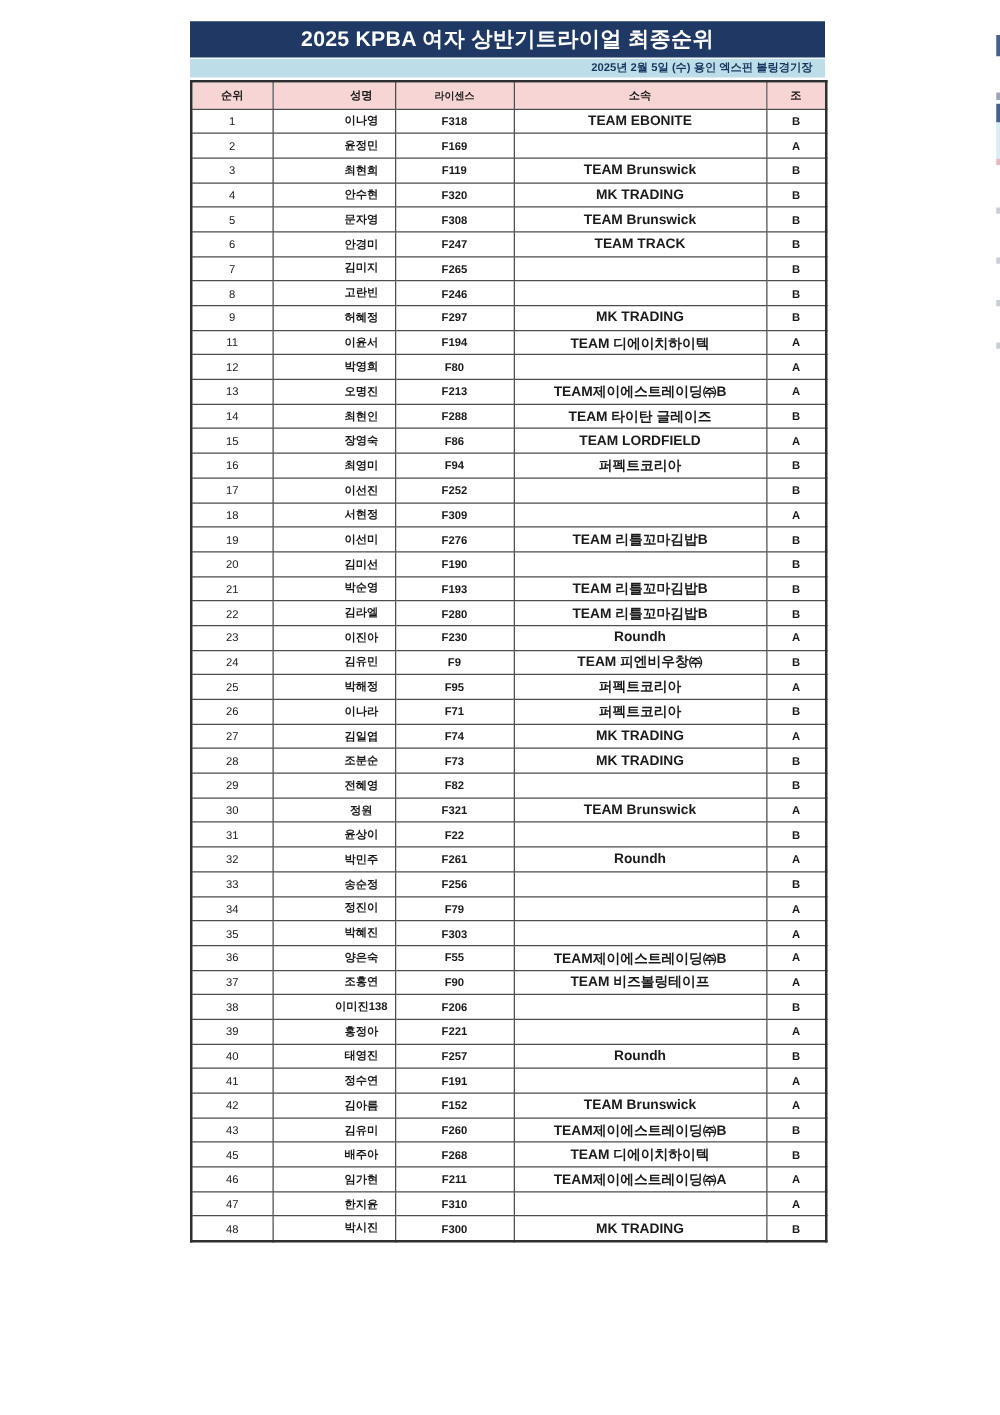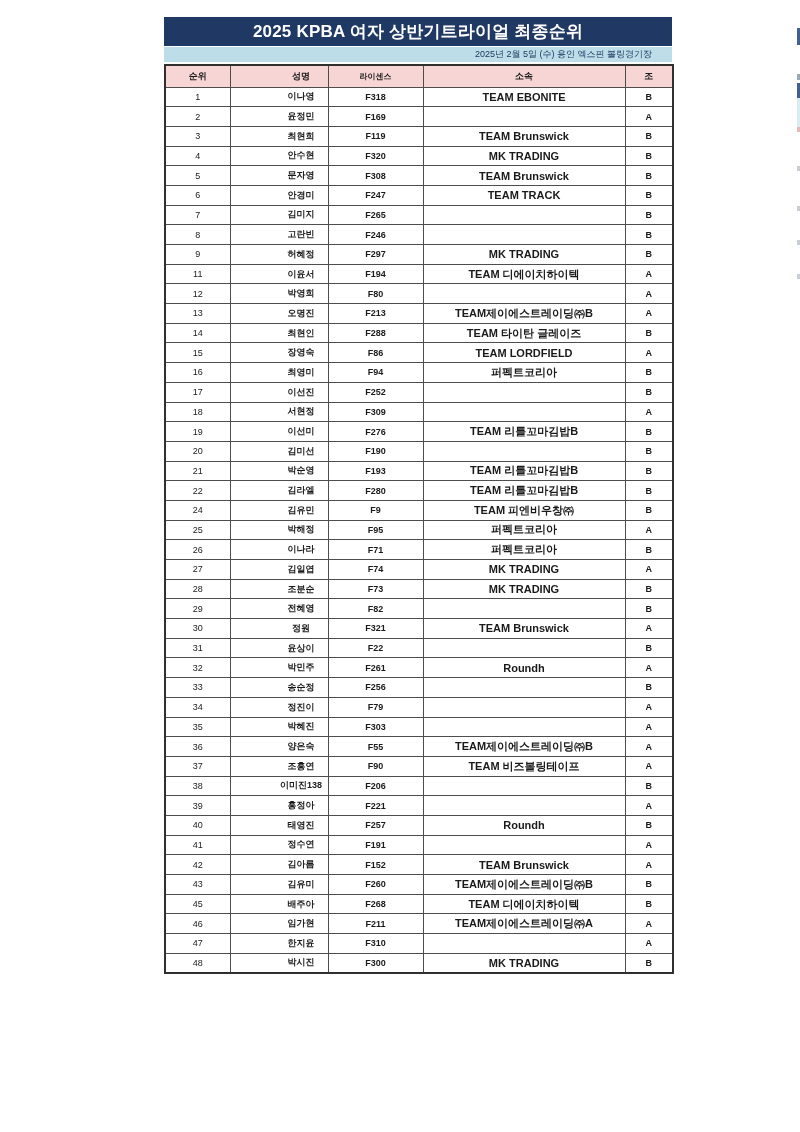--- a/index.html
+++ b/index.html
@@ -10,35 +10,35 @@
   }
   *{margin:0;padding:0;box-sizing:border-box;}
   html,body{width:800px;height:1132px;}
   body{
     background:#ffffff;
     font-family:"Liberation Sans","DejaVu Sans",sans-serif;
     position:relative;
     overflow:hidden;
   }
   .sheet{
-    position:absolute; left:164px; top:17px; width:508px;
+    position:absolute; left:152px; top:17px; width:508px;
   }
   .title-bar{
     background:var(--title-bg);
     color:var(--title-text);
     height:29px;
     display:flex; align-items:center; justify-content:center;
     font-weight:bold; font-size:17px; letter-spacing:0.2px;
   }
   .subtitle-bar{
     background:var(--subtitle-bg);
     color:var(--subtitle-text);
     height:15px; margin-top:1px;
     display:flex; align-items:center; justify-content:flex-end;
-    font-weight:normal; font-size:9px; padding-right:20px;
+    font-weight:bold; font-size:9px; padding-right:10px;
   }
   table{
     margin-top:2px;
     width:508px; table-layout:fixed;
     border-collapse:collapse;
     border:2px solid var(--outer-border);
   }
   th,td{
     border:1px solid var(--border);
     text-align:center; vertical-align:middle;
@@ -229,20 +229,27 @@
           <td class="col-group">B</td>
         </tr>
         <tr>
           <td class="col-rank">22</td>
           <td class="col-name">김라엘</td>
           <td class="col-license">F280</td>
           <td class="col-team">TEAM 리틀꼬마김밥B</td>
           <td class="col-group">B</td>
         </tr>
         <tr>
+          <td class="col-rank">23</td>
+          <td class="col-name">이진아</td>
+          <td class="col-license">F230</td>
+          <td class="col-team">Roundh</td>
+          <td class="col-group">A</td>
+        </tr>
+        <tr>
           <td class="col-rank">24</td>
           <td class="col-name">김유민</td>
           <td class="col-license">F9</td>
           <td class="col-team">TEAM 피엔비우창㈜</td>
           <td class="col-group">B</td>
         </tr>
         <tr>
           <td class="col-rank">25</td>
           <td class="col-name">박해정</td>
           <td class="col-license">F95</td>

